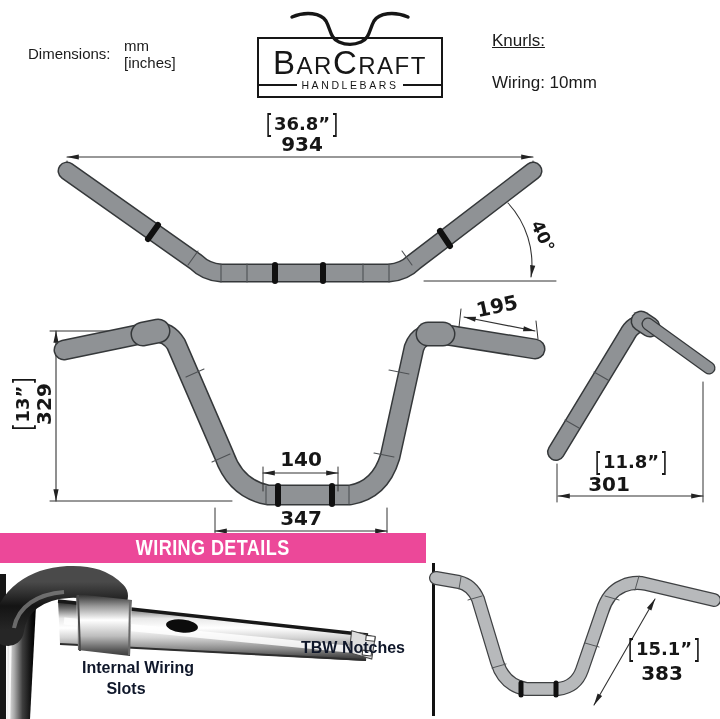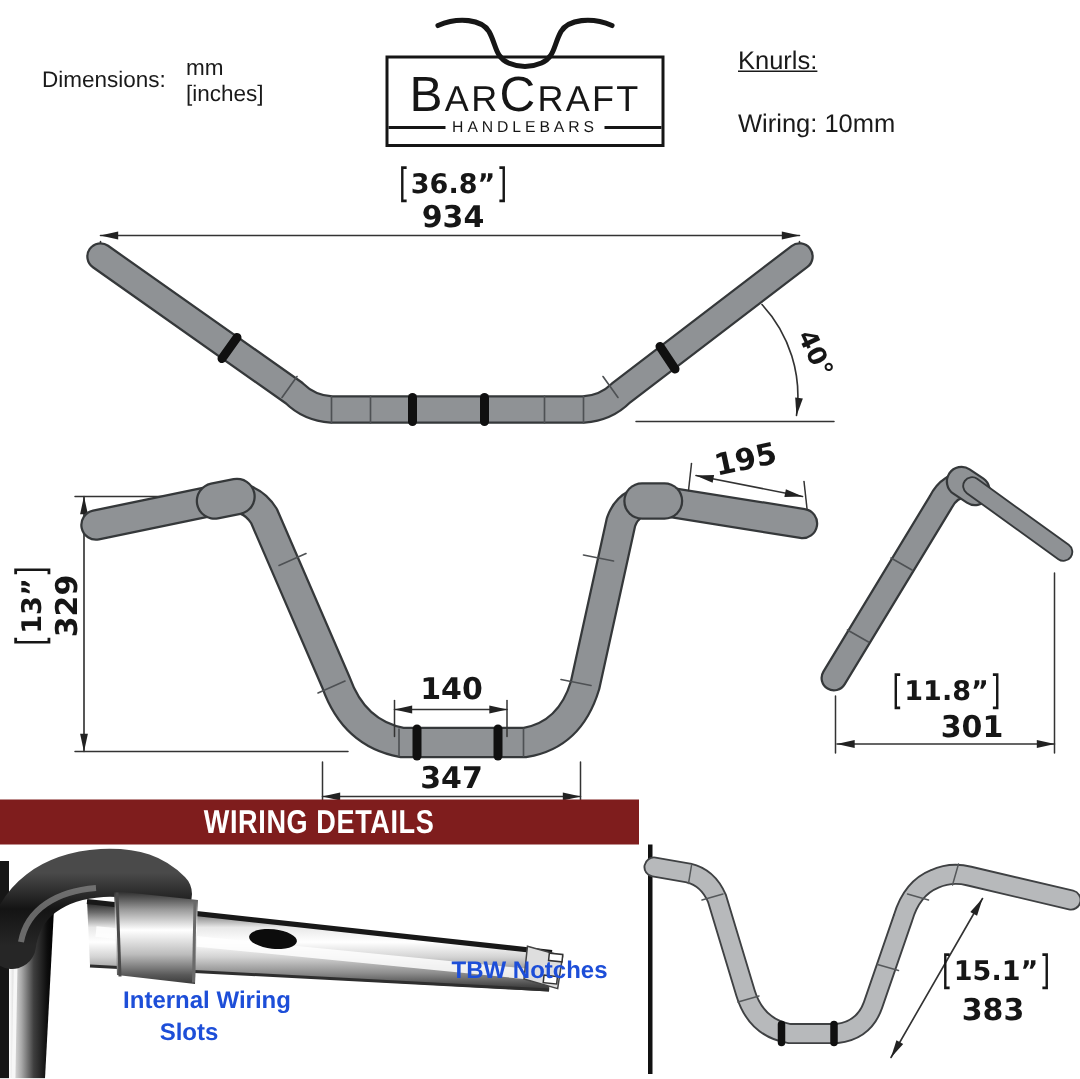--- a/index.html
+++ b/index.html
@@ -7,30 +7,30 @@
           font-family:"Liberation Sans",sans-serif;color:#1a1a1a;text-decoration:underline;}
   svg.art{position:absolute;left:0;top:0;}
   .txt{position:absolute;white-space:nowrap;}
   .ctr{transform:translate(-50%,-50%);}
   .dim{font-family:"DejaVu Sans",sans-serif;font-weight:700;font-size:20px;color:#161616;}
   .dim-sm{font-size:18px;}
   .bk{display:inline-block;transform:scaleY(1.5);font-weight:400;padding:0 1px;}
   .legend{font-size:15px;}
   .knurls{font-size:17px;line-height:21px;}
   .u{text-decoration:underline;}
-  .hdr{position:absolute;top:533px;height:30px;background:#7f1d1d;display:flex;align-items:center;justify-content:center;}
+  .hdr{position:absolute;top:533px;height:30px;background:#ec4899;display:flex;align-items:center;justify-content:center;}
   .hdr span{color:#ffffff;font-weight:700;font-size:22px;letter-spacing:.5px;display:inline-block;transform:scaleX(.82);}
   .logo-box{position:absolute;left:257px;top:37px;width:186px;height:61px;border:2.2px solid #161616;box-sizing:border-box;padding-left:20px;}
   .logo-name{position:absolute;left:0;right:0;top:7px;text-align:center;letter-spacing:1.5px;color:#161616;line-height:1;}
   .logo-name .lg{font-size:33px;}
   .logo-name .sm{font-size:24px;}
   .hb-row{position:absolute;left:0;right:0;bottom:5px;display:flex;align-items:center;justify-content:space-between;}
   .hb-row .rule{flex:1;height:1.6px;background:#161616;}
   .hb-row span.t{font-size:10.5px;letter-spacing:2.6px;padding:0 4px;color:#161616;}
-  .photo-label{font-weight:700;font-size:16px;color:#1d4ed8;}
+  .photo-label{font-weight:700;font-size:16px;color:#0f172a;}
 </style>
 </head>
 <body>
 
 <div class="canvas">
 
   <svg class="art" width="720" height="719" viewBox="0 0 720 719">
     <defs>
       <marker id="ar" markerUnits="userSpaceOnUse" markerWidth="13" markerHeight="7" viewBox="0 0 13 7" refX="12.3" refY="3.5" orient="auto-start-reverse">
         <path d="M0.5,0.9 L12.5,3.5 L0.5,6.1 Z" fill="#222"></path>
@@ -214,21 +214,21 @@
   <div class="txt dim ctr" style="left:302px;top:144px">934</div>
   <div class="txt dim ctr" style="left:543px;top:236px;transform:translate(-50%,-50%) rotate(65deg);font-size:17px">40°</div>
 
   <div class="txt dim dim-sm ctr" style="left:22px;top:404px;transform:translate(-50%,-50%) rotate(-90deg)"><span class="bk">[</span><span>13”</span><span class="bk">]</span></div>
   <div class="txt dim ctr" style="left:44px;top:404px;transform:translate(-50%,-50%) rotate(-90deg)">329</div>
   <div class="txt dim ctr" style="left:497px;top:306px;transform:translate(-50%,-50%) rotate(-12deg)">195</div>
   <div class="txt dim ctr" style="left:301px;top:459px">140</div>
   <div class="txt dim ctr" style="left:301px;top:518px">347</div>
 
   <div class="txt dim dim-sm ctr" style="left:631px;top:461px"><span class="bk">[</span><span>11.8”</span><span class="bk">]</span></div>
-  <div class="txt dim ctr" style="left:648px;top:484px">301</div>
+  <div class="txt dim ctr" style="left:609px;top:484px">301</div>
 
   <div class="hdr" style="left:0;width:426px">
     <span>WIRING DETAILS</span>
   </div>
 
   <div class="txt photo-label ctr" style="left:138px;top:668px">Internal Wiring</div>
   <div class="txt photo-label ctr" style="left:126px;top:689px">Slots</div>
   <div class="txt photo-label ctr" style="left:353px;top:648px">TBW Notches</div>
 
   <div class="txt dim dim-sm ctr" style="left:664px;top:648px"><span class="bk">[</span><span>15.1”</span><span class="bk">]</span></div>

